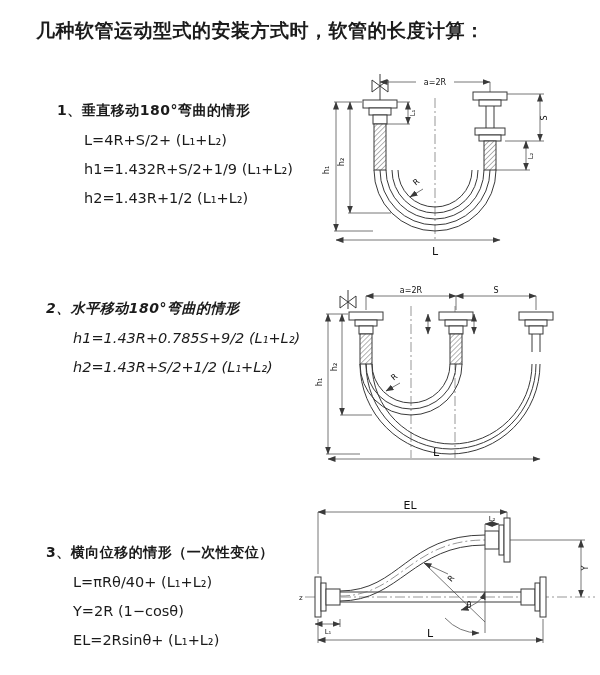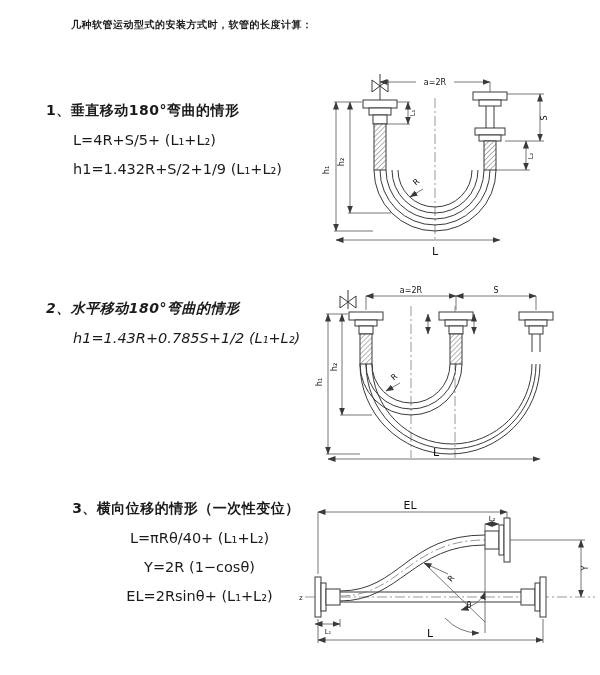--- a/index.html
+++ b/index.html
@@ -2,28 +2,27 @@
 <html><head>
 <meta charset="utf-8">
 <style>
   html,body { margin:0; padding:0; background:#ffffff; }
   .page {
     position:relative; width:600px; height:675px; background:#ffffff;
     font-family:"DejaVu Sans","Liberation Sans",sans-serif; color:#1b1b1b;
     overflow:hidden;
   }
   .title {
-    position:absolute; left:36px; top:18px; font-size:10px; font-weight:600;
+    position:absolute; left:36px; top:18px; font-size:19px; font-weight:600;
     letter-spacing:0.5px;
-    margin-left:35px;
   }
   .sec { position:absolute; left:46px; width:280px; }
-  .sec-1 { top:102px; }
+  .sec-1 { top:102px;margin-left:11px; }
   .sec-2 { top:300px;font-style:italic; }
-  .sec-3 { top:500px;text-align:center; }
+  .sec-3 { top:544px; }
   .heading { font-size:14px; font-weight:600; letter-spacing:0.5px; margin:0 0 6px 0; }
   .formula { font-size:14.5px; font-weight:500; margin-left:27px; line-height:29px; white-space:nowrap; }
   .diagram { position:absolute; }
   .dg-1 { left:312px; top:70px; }
   .dg-2 { left:308px; top:282px; }
   .dg-3 { left:295px; top:500px; }
   svg { display:block; }
   svg text { font-family:"DejaVu Sans","Liberation Sans",sans-serif; fill:#111; }
   .pipe { fill:none; stroke:#3a3a3a; stroke-width:1; }
   .part { fill:#ffffff; stroke:#3a3a3a; stroke-width:1; }
@@ -37,22 +36,23 @@
 </style>
 </head>
 <body>
 
 <div class="page">
 
   <div class="title">几种软管运动型式的安装方式时，软管的长度计算：</div>
 
   <div class="sec sec-1">
     <div class="heading">1、垂直移动180°弯曲的情形</div>
-    <div class="formula">L=4R+S/5+ (L₁+L₂)</div>
+    <div class="formula">L=4R+S/2+ (L₁+L₂)</div>
     <div class="formula">h1=1.432R+S/2+1/9 (L₁+L₂)</div>
+    <div class="formula">h2=1.43R+1/2 (L₁+L₂)</div>
   </div>
 
   <div class="diagram dg-1">
   <svg width="288" height="195" viewBox="0 0 288 195">
     <defs>
       <marker id="ar1" markerWidth="8" markerHeight="6" refX="7.5" refY="3" orient="auto-start-reverse" markerUnits="userSpaceOnUse">
         <path d="M0,0 L8,3 L0,6 Z" fill="#3a3a3a"></path>
       </marker>
       <pattern id="hx1" width="3.5" height="3.5" patternUnits="userSpaceOnUse" patternTransform="rotate(45)">
         <rect width="3.5" height="3.5" fill="#ffffff"></rect>
@@ -133,21 +133,22 @@
       <line class="dim" x1="111" y1="119" x2="98" y2="127" marker-end="url(#ar1)"></line>
 
       <line class="dim" x1="24" y1="170" x2="188" y2="170" marker-start="url(#ar1)" marker-end="url(#ar1)"></line>
       <text class="dtl" x="123" y="185" text-anchor="middle">L</text>
     </g>
   </svg>
   </div>
 
   <div class="sec sec-2">
     <div class="heading">2、水平移动180°弯曲的情形</div>
-    <div class="formula">h1=1.43R+0.785S+1/2 (L₁+L₂)</div>
+    <div class="formula">h1=1.43R+0.785S+9/2 (L₁+L₂)</div>
+    <div class="formula">h2=1.43R+S/2+1/2 (L₁+L₂)</div>
   </div>
 
   <div class="diagram dg-2">
   <svg width="292" height="185" viewBox="0 0 292 185">
     <defs>
       <marker id="ar2" markerWidth="8" markerHeight="6" refX="7.5" refY="3" orient="auto-start-reverse" markerUnits="userSpaceOnUse">
         <path d="M0,0 L8,3 L0,6 Z" fill="#3a3a3a"></path>
       </marker>
       <pattern id="hx2" width="3.5" height="3.5" patternUnits="userSpaceOnUse" patternTransform="rotate(45)">
         <rect width="3.5" height="3.5" fill="#ffffff"></rect>

